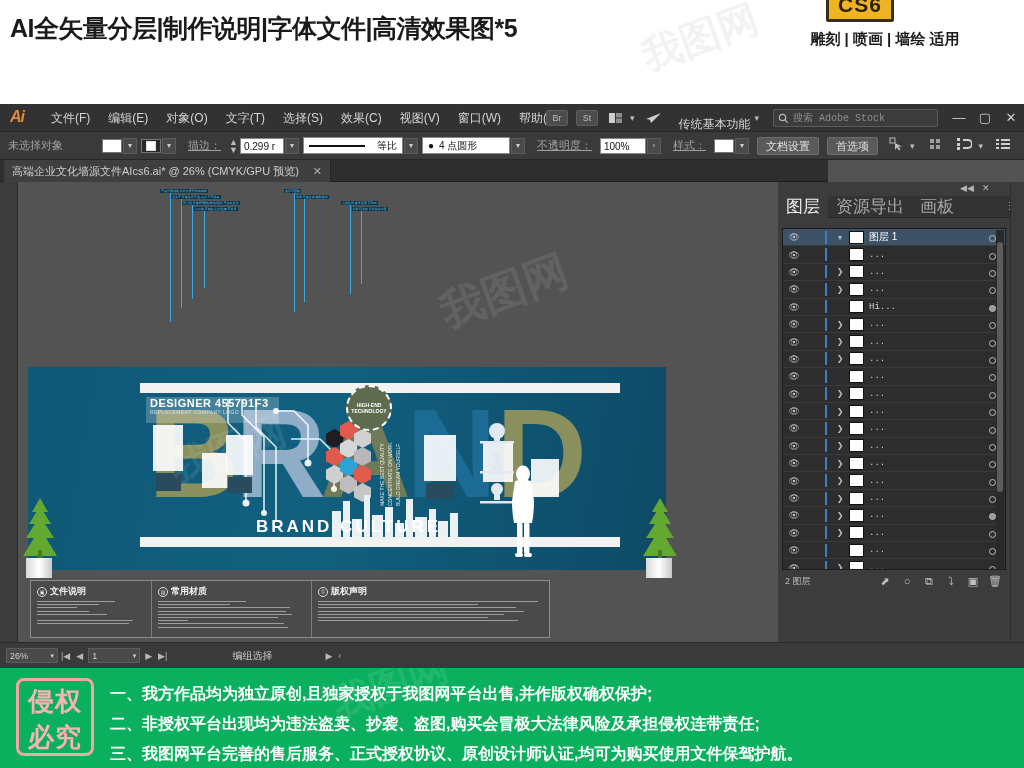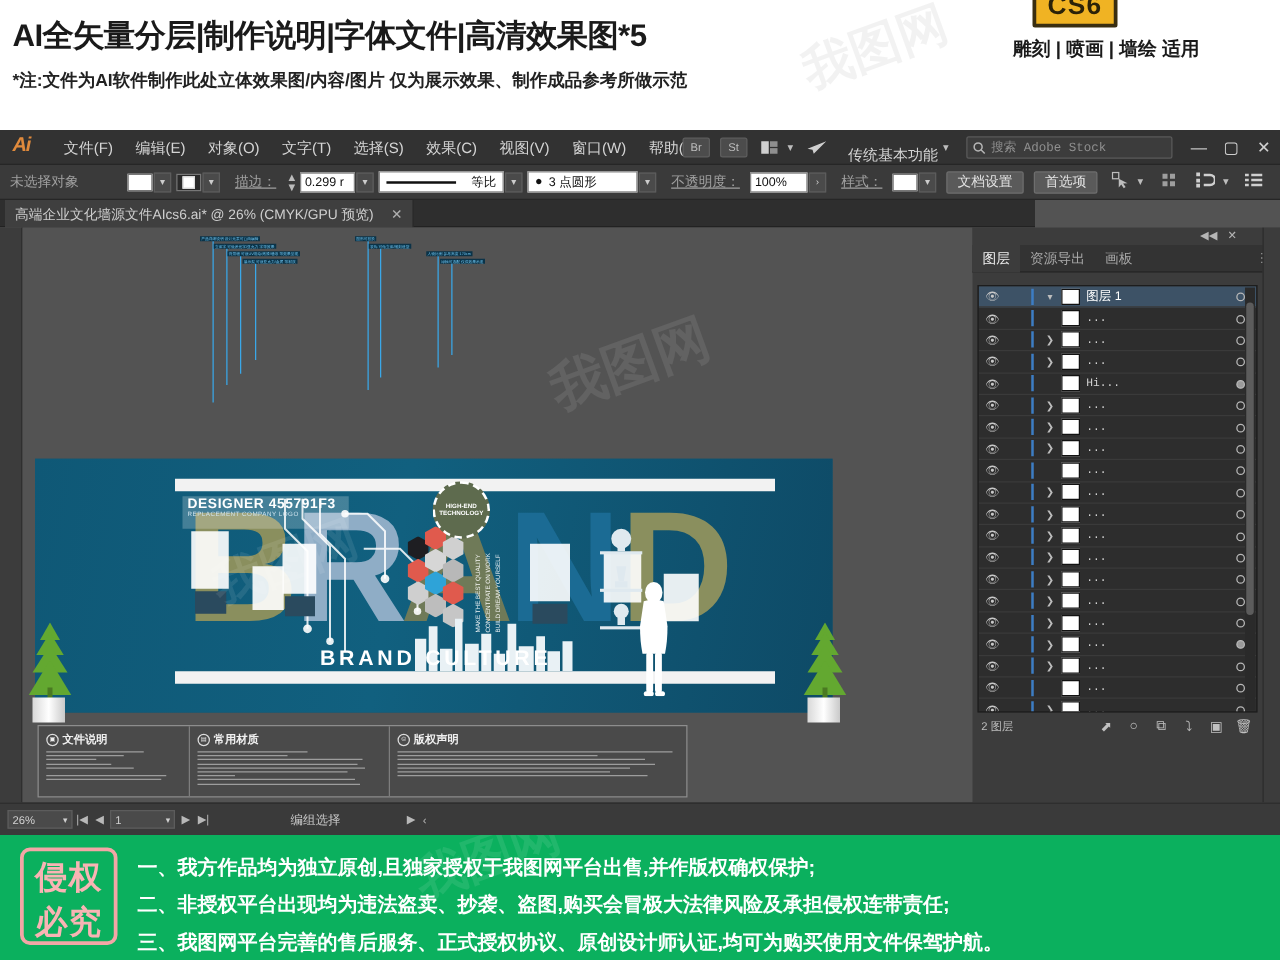--- a/index.html
+++ b/index.html
@@ -137,21 +137,21 @@
   .ic-lines{ margin-top:3px; }
   .ic-line{ height:1px; background:#b9b9b9; margin-bottom:2.2px; opacity:.75; }
 
   
   .layers-panel{ position:absolute; right:0; top:0; width:246px; height:460px;
     background:#3c3c3c; }
   .lp-topbar{ height:14px; background:#3c3c3c; position:relative; }
   .lp-topbar .tb{ position:absolute; top:1px; color:#b5b5b5; font-size:9px; }
   .lp-tabs{ height:22px; background:#333; display:flex; align-items:center;
     border-bottom:1px solid #262626; }
-  .lp-tab{ padding:0 8px; height:22px; line-height:22px; font-size:11px;
+  .lp-tab{ padding:0 8px; height:22px; line-height:22px; font-size:17px;
     color:#a8a8a8; }
   .lp-tab.active{ background:#3c3c3c; color:#f0f0f0; }
   .lp-burger{ margin-left:auto; margin-right:6px; color:#bdbdbd; font-size:11px;}
   .lp-list{ position:absolute; left:4px; top:46px; width:224px; height:342px;
     background:#2d2d2d; border:1px solid #1d1d1d; overflow:hidden; }
   .lrow{ height:17.4px; display:flex; align-items:center;
     border-bottom:1px solid #3a3a3a; position:relative; }
   .lrow.sel{ background:#3d5266; }
   .l-eye{ width:22px; text-align:center; color:#c8c8c8; font-size:9px; }
   .l-lock{ width:20px; }
@@ -201,21 +201,20 @@
     white-space:nowrap; }
 
   .wm{ position:absolute; color:rgba(255,255,255,0.09); font-weight:bold;
     font-size:40px; transform:rotate(-20deg); pointer-events:none; }
 </style>
 </head>
 <body>
 
 <div class="promo">
   <div class="promo-title">AI全矢量分层|制作说明|字体文件|高清效果图*5</div>
-  <div class="promo-sub">*注:文件为AI软件制作此处立体效果图/内容/图片 仅为展示效果、制作成品参考所做示范</div>
   <div class="cs6-badge">CS6</div>
   <div class="promo-right">雕刻 | 喷画 | 墙绘 适用</div>
   <div class="wm" style="left:640px;top:10px;color:rgba(0,0,0,0.05);">我图网</div>
 </div>
 
 <div class="ai-app">
 
   <div class="ai-menubar">
     <div class="ai-logo">Ai</div>
     <div class="menu-items">
@@ -272,21 +271,21 @@
     <div class="mini-drop">▾</div>
     <div class="combo" style="width:100px;justify-content:space-between;">
       <svg width="56" height="6" viewBox="0 0 56 6">
           <rect x="0" y="2" width="56" height="2" fill="#111"></rect>
         </svg>
       <span>等比</span>
     </div>
     <div class="mini-drop">▾</div>
     <div class="combo" style="width:88px;">
       <span style="margin-right:5px;">●</span>
-      <span>3 点圆形</span>
+      <span>4 点圆形</span>
     </div>
     <div class="mini-drop">▾</div>
     <div class="cb-label u">不透明度：</div>
     <div class="num-field" style="width:46px;">100%</div>
     <div class="mini-drop">›</div>
     <div class="cb-label u">样式：</div>
     <div class="swatch"></div>
     <div class="mini-drop">▾</div>
     <div class="btn-gray">文档设置</div>
     <div class="btn-gray">首选项</div>

